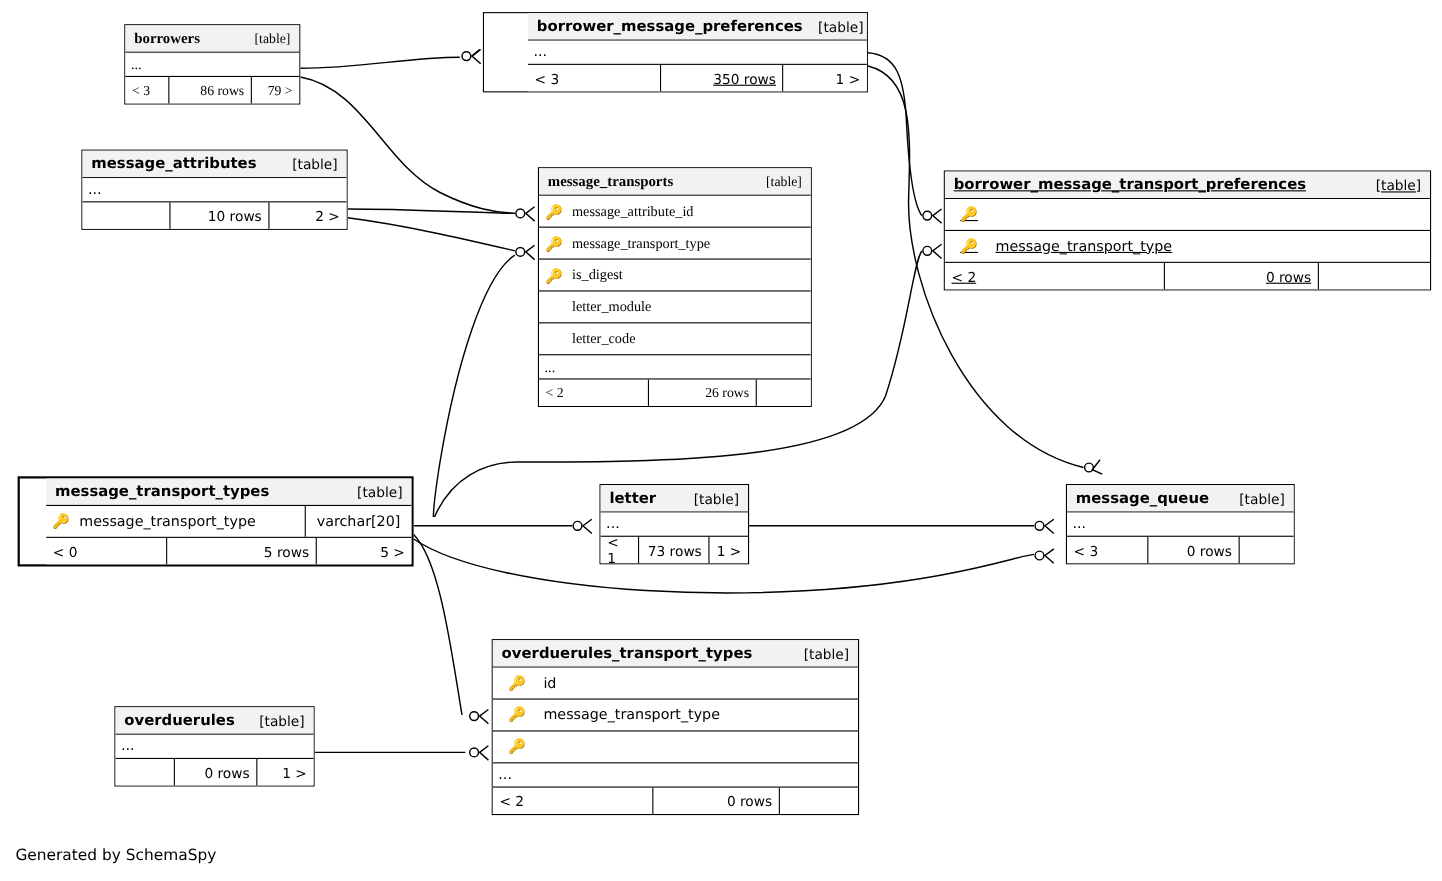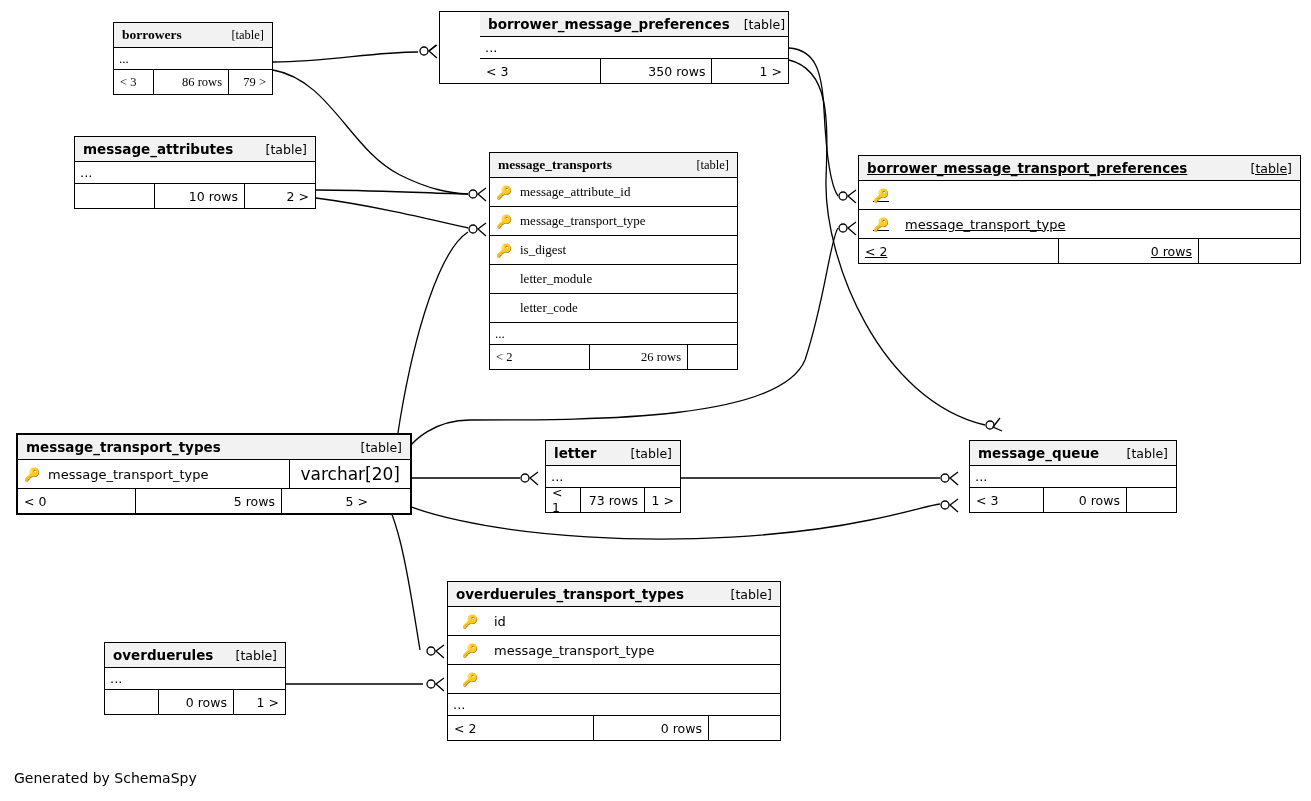--- a/index.html
+++ b/index.html
@@ -83,21 +83,21 @@
     flex: 1 1 auto;
     padding-left: 2px;
   }
   .row .coltype {
     border-left: 1px solid #000000;
     padding: 0 10px;
     height: 100%;
     display: flex;
     align-items: center;
     flex: 0 0 auto;
-    font-size: 17px;
+    font-size: 13px;
   }
   .ellipsis-row {
     height: 22px;
     display: flex;
     align-items: center;
     padding-left: 5px;
     font-size: 13px;
     border-bottom: 1px solid #000000;
     box-sizing: border-box;
   }
@@ -209,21 +209,21 @@
 
   <div class="table-box" style="left:439px; top:11px; width:350px;padding-left:40px;">
     <div class="tbl-header">
       <span class="tbl-name">borrower_message_preferences</span>
       <span class="tbl-tag">[table]</span>
     </div>
     <div class="tbl-rows">
       <div class="ellipsis-row">...</div>
       <div class="footer-row">
         <div class="footer-cell fc-left" style="width:137px;">&lt; 3</div>
-        <div class="footer-cell fc-right" style="width:126px;">350 rows</div>
+        <div class="footer-cell fc-right" style="width:126px;text-decoration:underline;">350 rows</div>
         <div class="footer-cell fc-right" style="width:85px;">1 &gt;</div>
       </div>
     </div>
   </div>
 
   <div class="table-box" style="left:74px; top:136px; width:242px;">
     <div class="tbl-header">
       <span class="tbl-name">message_attributes</span>
       <span class="tbl-tag">[table]</span>
     </div>
@@ -286,21 +286,21 @@
         <span class="colname">message_transport_type</span>
       </div>
       <div class="footer-row">
         <div class="footer-cell fc-left" style="width:200px;">&lt; 2</div>
         <div class="footer-cell fc-right" style="width:140px;">0 rows</div>
         <div class="footer-cell fc-right" style="width:101px;"></div>
       </div>
     </div>
   </div>
 
-  <div class="table-box bold-border" style="left:16px; top:433px; width:396px;">
+  <div class="table-box bold-border" style="left:16px; top:433px; width:360px;padding-left:24px;">
     <div class="tbl-header">
       <span class="tbl-name">message_transport_types</span>
       <span class="tbl-tag">[table]</span>
     </div>
     <div class="tbl-rows">
       <div class="row">
         <span class="key keyicon-pk">🔑</span>
         <span class="colname">message_transport_type</span>
         <span class="coltype">varchar[20]</span>
       </div>

